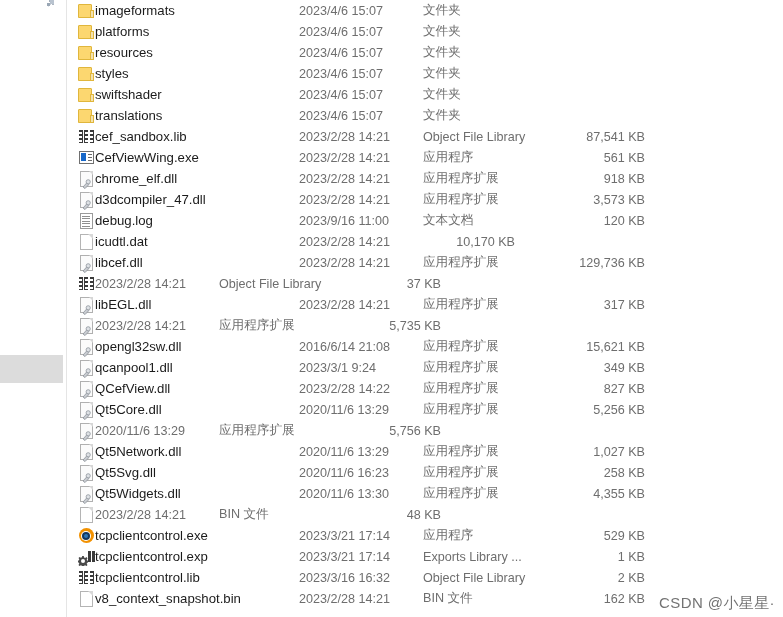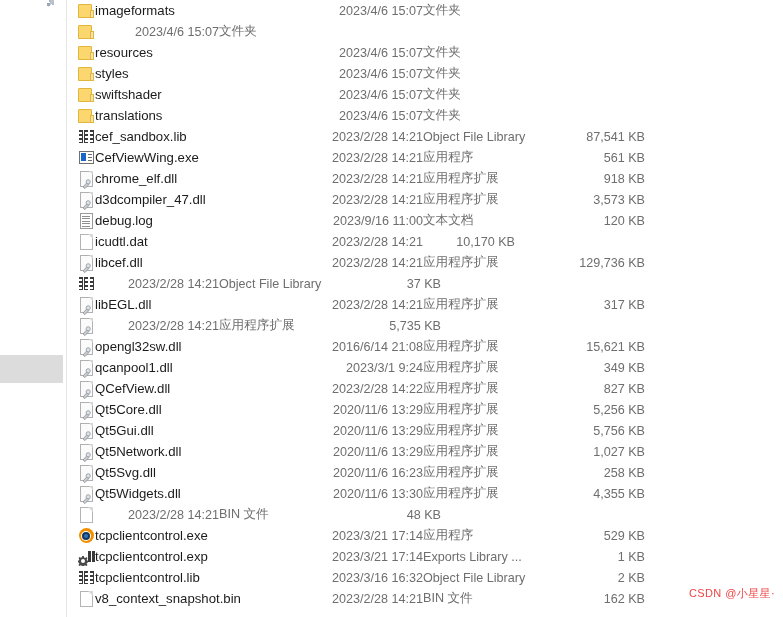--- a/index.html
+++ b/index.html
@@ -74,21 +74,21 @@
     font-size: 13.2px;
     color: #1b1b1b;
     overflow: hidden;
     text-overflow: clip;
   }
   .cell-date {
     flex: 0 0 124px;
     width: 124px;
     font-size: 12.6px;
     color: #6e6e6e;
-    text-align: right;
+    text-align: left;
   }
   .cell-type {
     flex: 0 0 130px;
     width: 130px;
     font-size: 12.6px;
     color: #6e6e6e;
     text-align: left;
   }
   .cell-size {
     flex: 0 0 92px;
@@ -233,23 +233,23 @@
   .ico-app .dot {
     position: absolute; left: 5.5px; top: 5.5px;
     width: 4px; height: 4px;
     border-radius: 50%;
     background: #2e75b6;
   }
 
   
   #watermark {
     position: absolute;
-    right: 8px; bottom: 16px;
-    font-size: 11px;
-    color: #ef4444;
+    right: 8px; bottom: 4px;
+    font-size: 15px;
+    color: #737373;
     font-family: "Liberation Sans", "DejaVu Sans", sans-serif;
     letter-spacing: 0.4px;
     white-space: nowrap;
   }
 </style>
 </head>
 <body>
 
 <div id="left-pane">
   <div id="resize-arrow">
@@ -276,20 +276,21 @@
       <span class="cell-type">文件夹</span>
       <span class="cell-size"></span>
     </div>
     <div class="row">
       <span class="cell-icon">
         <span class="ico ico-folder">
           <span class="back"></span>
           <span class="tab"></span>
         </span>
       </span>
+      <span class="cell-name">platforms</span>
       <span class="cell-date">2023/4/6 15:07</span>
       <span class="cell-type">文件夹</span>
       <span class="cell-size"></span>
     </div>
     <div class="row">
       <span class="cell-icon">
         <span class="ico ico-folder">
           <span class="back"></span>
           <span class="tab"></span>
         </span>
@@ -573,21 +574,20 @@
       <span class="cell-icon">
         <span class="ico ico-dll">
           <span class="page"></span>
           <span class="mark"><svg width="9" height="10" viewBox="0 0 9 10">
               <path d="M1 8 L5 3.6 L7 5.4 L3 9.6 Z" fill="#c9ccd1" stroke="#8e949c" stroke-width="0.8"></path>
               <circle cx="6.2" cy="2.8" r="2.1" fill="#dfe2e6" stroke="#8e949c" stroke-width="0.8"></circle>
             </svg></span>
           <span class="fold" style="position:absolute;right:0;top:0;width:0;height:0;border-left:4px solid transparent;border-top:4px solid #d6d6d6"></span>
         </span>
       </span>
-      <span class="cell-name">Qt5Gui.dll</span>
       <span class="cell-date">2020/11/6 13:29</span>
       <span class="cell-type">应用程序扩展</span>
       <span class="cell-size">5,756 KB</span>
     </div>
     <div class="row">
       <span class="cell-icon">
         <span class="ico ico-dll">
           <span class="page"></span>
           <span class="mark"><svg width="9" height="10" viewBox="0 0 9 10">
               <path d="M1 8 L5 3.6 L7 5.4 L3 9.6 Z" fill="#c9ccd1" stroke="#8e949c" stroke-width="0.8"></path>

